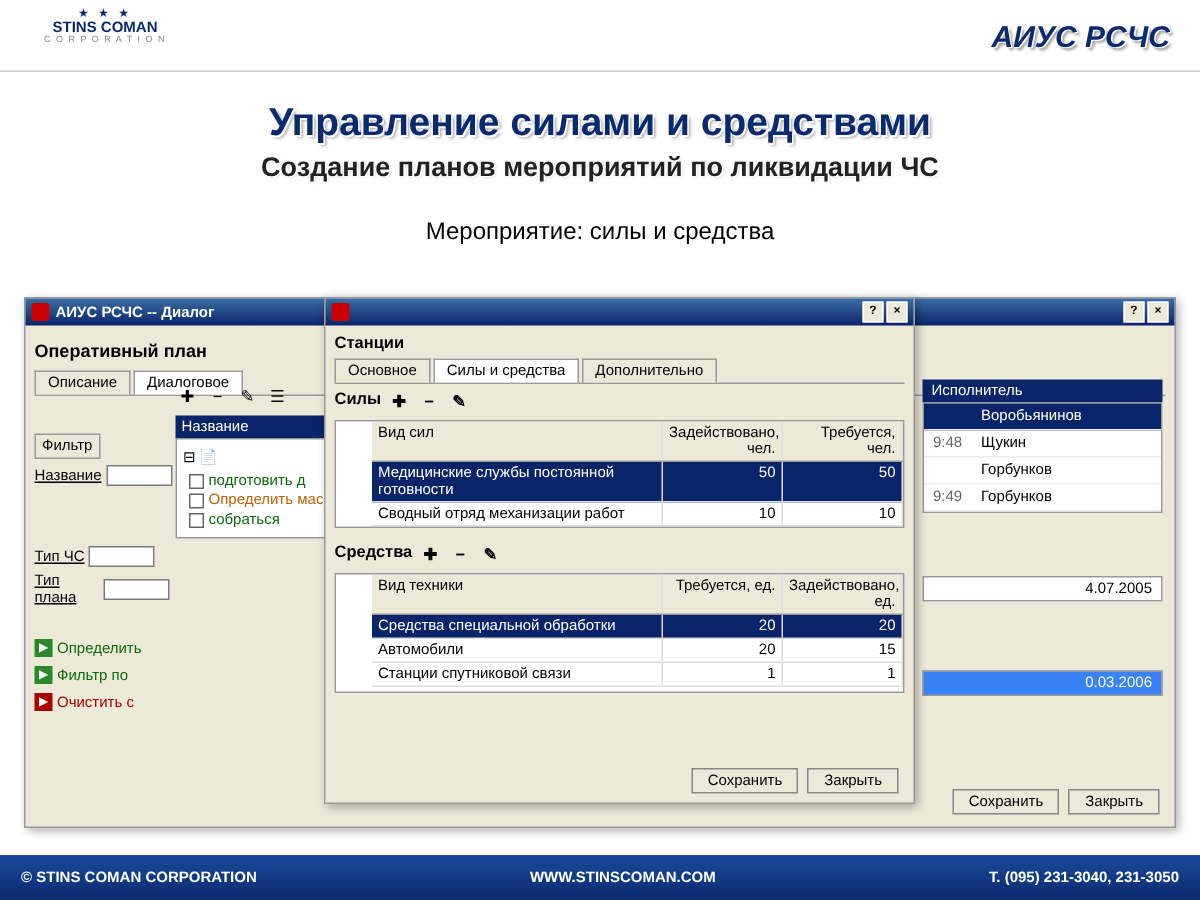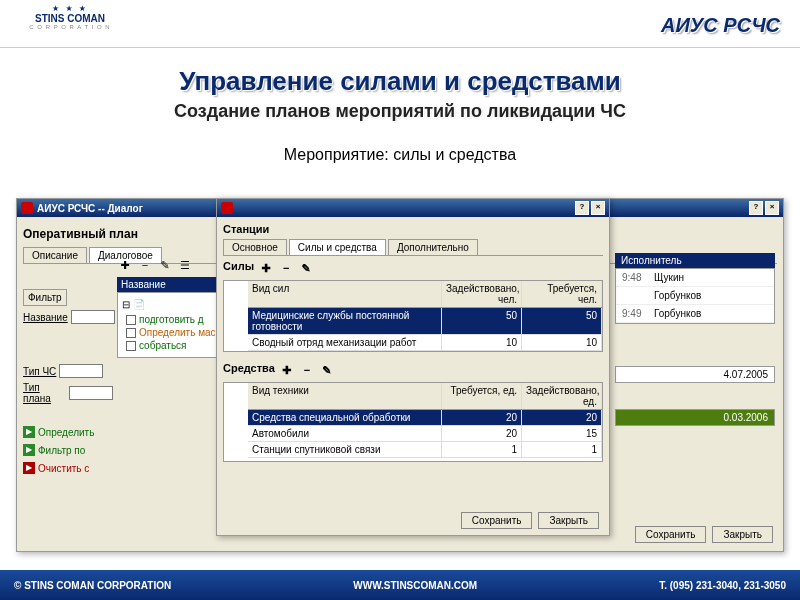--- a/index.html
+++ b/index.html
@@ -54,21 +54,21 @@
   .tree-item.orange { color: #c06000; }
   
   .right-col { position: absolute; right: 8px; top: 54px; width: 160px; }
   .right-header { background: #0a246a; color: #fff; padding: 2px 6px; font-size: 10px; }
   .right-list { background: #fff; border: 1px solid #999; font-size: 10px; }
   .right-list .row { padding: 3px 6px; border-bottom: 1px solid #eee; display: flex; }
   .right-list .row.sel { background: #0a246a; color: #fff; }
   .rtime { width: 32px; color: #666; }
   .right-list .row.sel .rtime { color: #fff; }
   .date-cell { background: #fff; border: 1px solid #999; padding: 2px 6px; font-size: 10px; text-align: right; margin-top: 42px; }
-  .date-cell.sel { background: #4d7c0f; color: #fff; margin-top: 26px; }
+  .date-cell.sel { background: #3b82f6; color: #fff; margin-top: 46px; }
   
   .btn-row { position: absolute; right: 10px; bottom: 8px; display: flex; gap: 6px; }
   .btn { background: #ece9d8; border: 1px solid #888; padding: 2px 10px; font-size: 10px; }
   
   
   .win2 { left: 216px; top: 198px; width: 394px; height: 338px; }
   .win2-body { padding: 6px; position: relative; height: calc(100% - 18px); }
   .section-head { font-weight: bold; font-size: 11px; margin: 4px 0; display: flex; gap: 4px; }
   .grid { background: #fff; border: 1px solid #999; font-size: 10px; }
   .grid .grow { display: flex; border-bottom: 1px solid #ddd; margin-left: 24px; }
@@ -176,20 +176,24 @@
         <div class="tree-item green">
             <span class="chk"></span>
             <span>собраться</span>
           </div>
       </div>
     </div>
 
     <div class="right-col">
       <div class="right-header">Исполнитель</div>
       <div class="right-list">
+        <div class="row sel">
+            <span class="rtime"></span>
+            <span>Воробьянинов</span>
+          </div>
         <div class="row">
             <span class="rtime">9:48</span>
             <span>Щукин</span>
           </div>
         <div class="row">
             <span class="rtime"></span>
             <span>Горбунков</span>
           </div>
         <div class="row">
             <span class="rtime">9:49</span>

